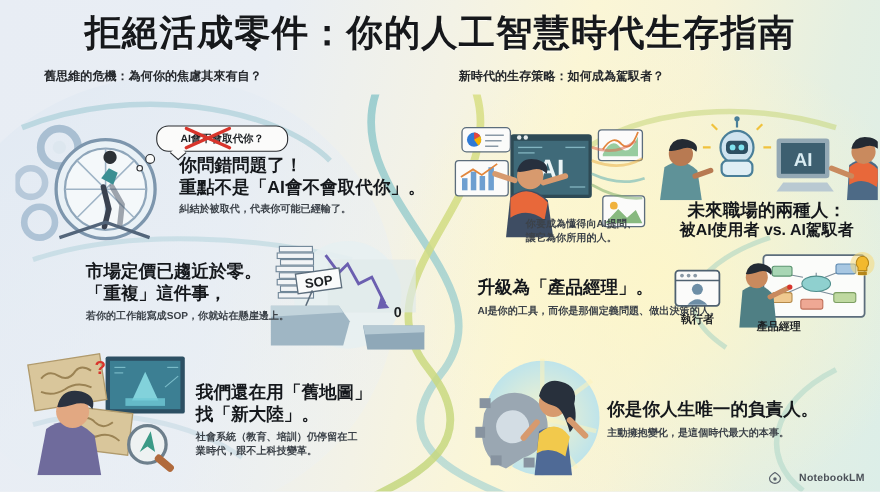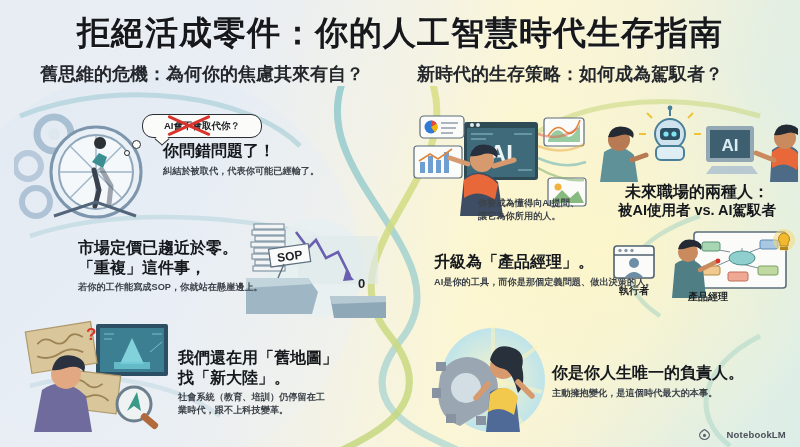--- a/index.html
+++ b/index.html
@@ -11,29 +11,29 @@
   }
   #page{
     position:relative;width:800px;height:447px;overflow:hidden;
     background:
       linear-gradient(103deg,#e8edf4 0%,#e9eef4 28%,#f3f2e6 46%,#fbf6d6 60%,#f6f3d8 72%,#e4efe2 86%,#dceee8 100%);
   }
   .bg-wash{position:absolute;inset:0;pointer-events:none;}
   .ribbon{position:absolute;pointer-events:none;}
 
   
-  .header{position:absolute;left:0;top:0;width:800px;}
+  .header{position:absolute;left:0;top:0;width:800px;font-family:Liberation Mono, monospace;}
   .title{
     text-align:center;font-weight:bold;font-size:33px;letter-spacing:1px;
     color:#16181b;margin-top:16px;line-height:1;
     text-shadow:0 1px 0 rgba(255,255,255,.6);
   }
   .subrow{position:relative;margin-top:13px;height:22px;}
   .subtitle{
-    position:absolute;font-weight:bold;font-size:18px;color:#24272b;white-space:nowrap;
+    position:absolute;font-weight:bold;font-size:11px;color:#24272b;white-space:nowrap;
   }
   .sub-left{left:40px;}
   .sub-right{left:417px;}
 
   
   .blk{position:absolute;}
   .headline{
     font-weight:bold;color:#15181c;line-height:1.22;white-space:nowrap;
   }
   .h-lg{font-size:16px;}
@@ -143,20 +143,21 @@
   </div>
   <div class="bub-dot" style="left:132px;top:140px;width:7px;height:7px;"></div>
   <div class="bub-dot" style="left:124px;top:150px;width:4px;height:4px;"></div>
   <div class="cross">
       <i></i>
       <i></i>
     </div>
 
   <div class="blk" style="left:163px;top:141px;">
     <div class="headline h-lg">你問錯問題了！</div>
+    <div class="headline h-lg">重點不是「AI會不會取代你」。</div>
     <div class="caption">糾結於被取代，代表你可能已經輸了。</div>
   </div>
 
   <svg class="ill" style="left:246px;top:218px;" width="140" height="100">
     <circle cx="70" cy="50" r="49" fill="#e7eff1" opacity="0.9"></circle>
     <rect x="52" y="18" width="80" height="48" fill="#dfeaea" opacity="0.7"></rect>
     <g fill="#f2f4f6" stroke="#6f8597" stroke-width="1">
       <rect x="8" y="6" width="30" height="5"></rect>
         <rect x="6" y="12" width="33" height="5"></rect>
       <rect x="9" y="18" width="30" height="5"></rect>

